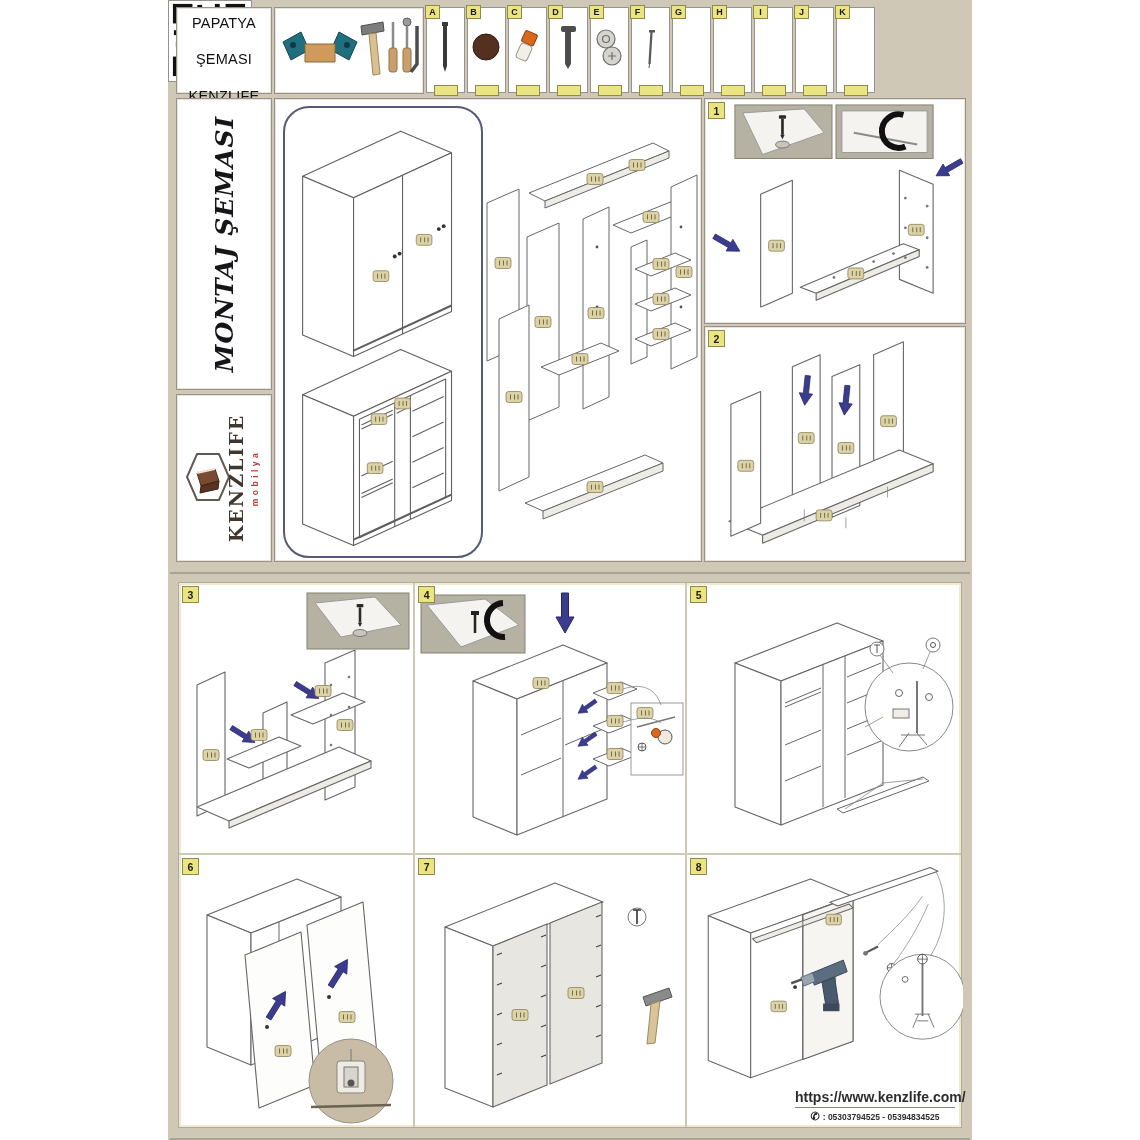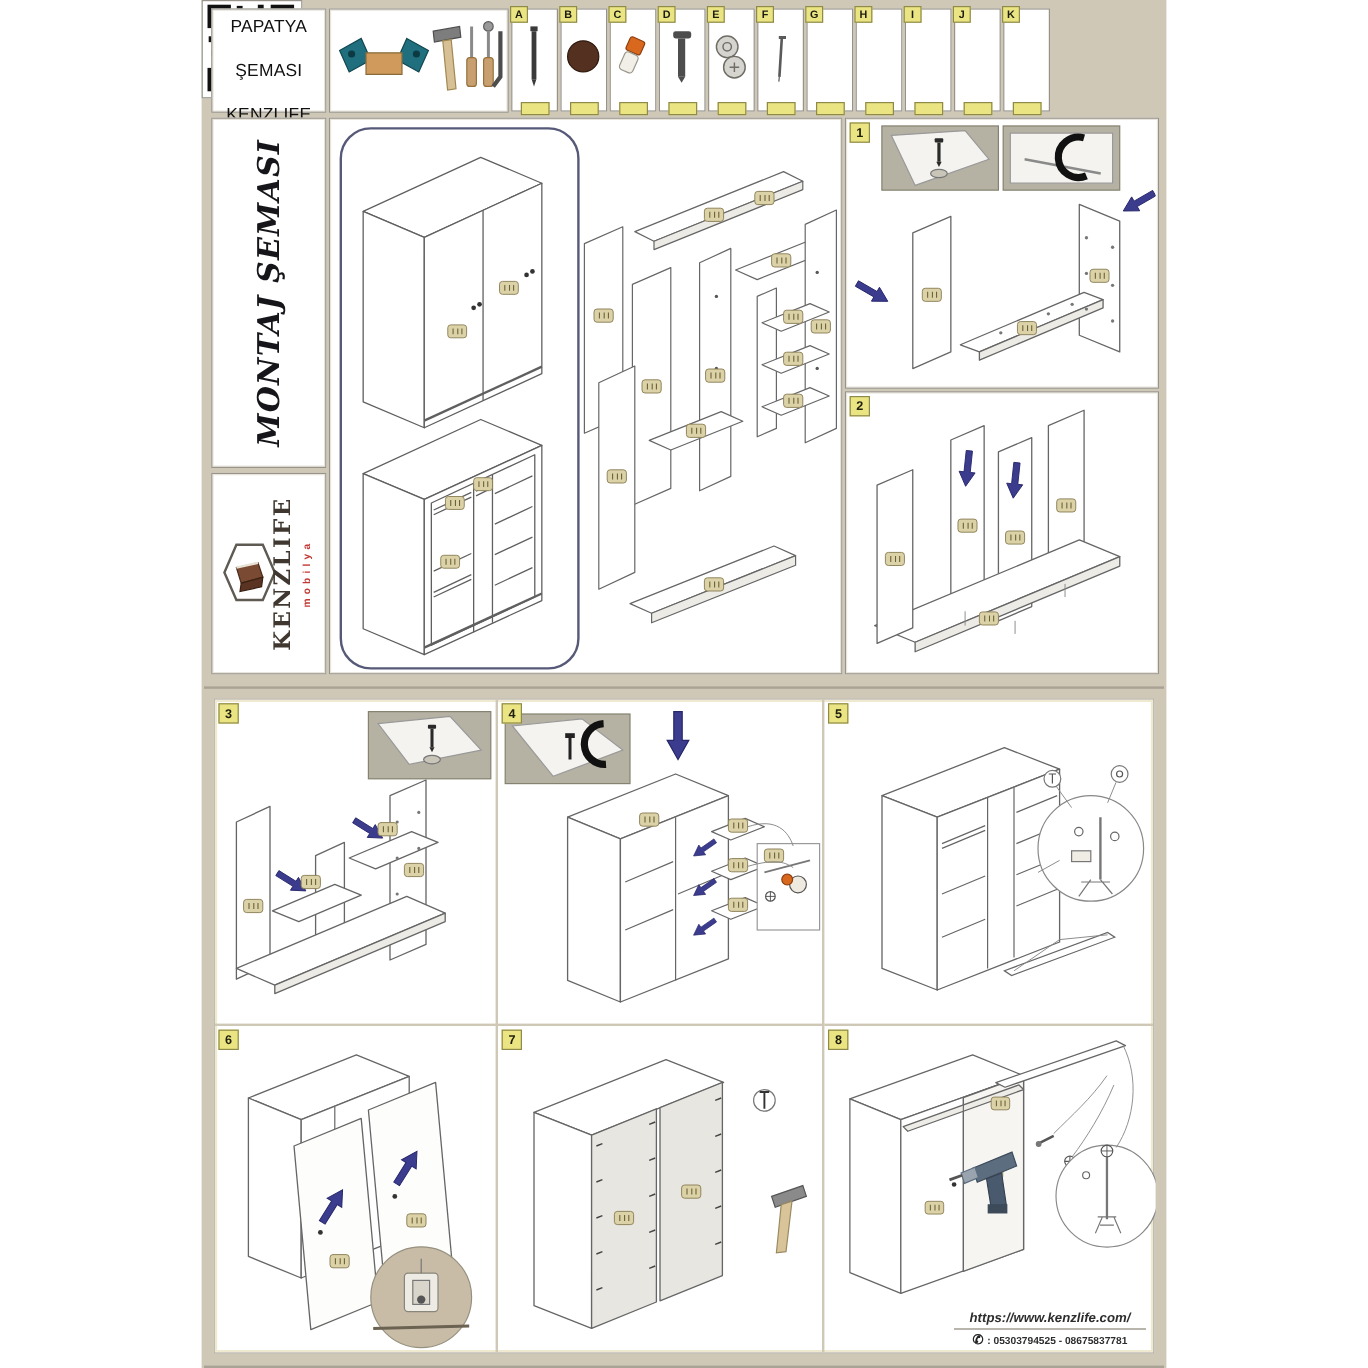--- a/index.html
+++ b/index.html
@@ -44,21 +44,21 @@
   .bot-sec{position:absolute;left:2px;top:572px;width:800px;height:564px;background:#cfc8b7;
       border-top:2px solid #a9a396;border-bottom:5px solid #a9a396;}
   .bot-inner{position:absolute;left:8px;top:8px;width:782px;height:544px;background:#fff;
       border:1px solid #b1ab9b;box-shadow:inset 0 0 0 2px #eee9cf;display:grid;
       grid-template-columns:30.2% 34.8% 35%;grid-template-rows:50% 50%;}
   .cell{position:relative;border-right:2px solid #cfc8b7;border-bottom:2px solid #cfc8b7;}
   .cell:nth-child(3n){border-right:none;}
   .cell:nth-child(n+4){border-bottom:none;}
   .cell svg{position:absolute;left:0;top:0;}
   .footer-note{position:absolute;right:6px;bottom:4px;width:160px;text-align:center;z-index:5;}
-  .footer-note .site{font-size:11px;color:#2d2d2d;font-weight:bold;display:block;padding-bottom:2px;font-style:italic;}
+  .footer-note .site{font-size:14px;color:#2d2d2d;font-weight:bold;display:block;padding-bottom:2px;}
   .footer-note .phone-row{border-top:1px solid #8a8578;padding-top:2px;font-size:8.5px;color:#2d2d2d;
        font-weight:bold;display:flex;align-items:center;justify-content:center;gap:3px;}
   .phone-ic{font-size:11px;color:#222;}
 </style>
 </head>
 <body>
 
 <svg width="0" height="0" style="position:absolute">
   <defs>
     <g id="arw">
@@ -561,20 +561,20 @@
           <circle cx="244" cy="103" r="5" fill="none" stroke="#555"></circle>
             <path d="M239,103 h10 M244,98 v10" stroke="#555" stroke-width="0.8"></path>
           <circle cx="226" cy="124" r="3" fill="none" stroke="#666"></circle>
           <path d="M236,160 h16 M238,167 h12 M240,160 L234,174 M250,160 L256,174" stroke="#777" fill="none"></path>
           <path d="M258,12 C272,40 268,76 252,100" stroke="#888" stroke-width="0.8" fill="none"></path>
         </svg>
         <div class="footer-note">
           <span class="site">https://www.kenzlife.com/</span>
           <span class="phone-row">
             <span class="phone-ic">✆</span>
-            <span>: 05303794525 - 08675837781</span>
+            <span>: 05303794525 - 05394834525</span>
           </span>
         </div>
       </div>
 
     </div>
   </div>
 </div>
 
 </body></html>

